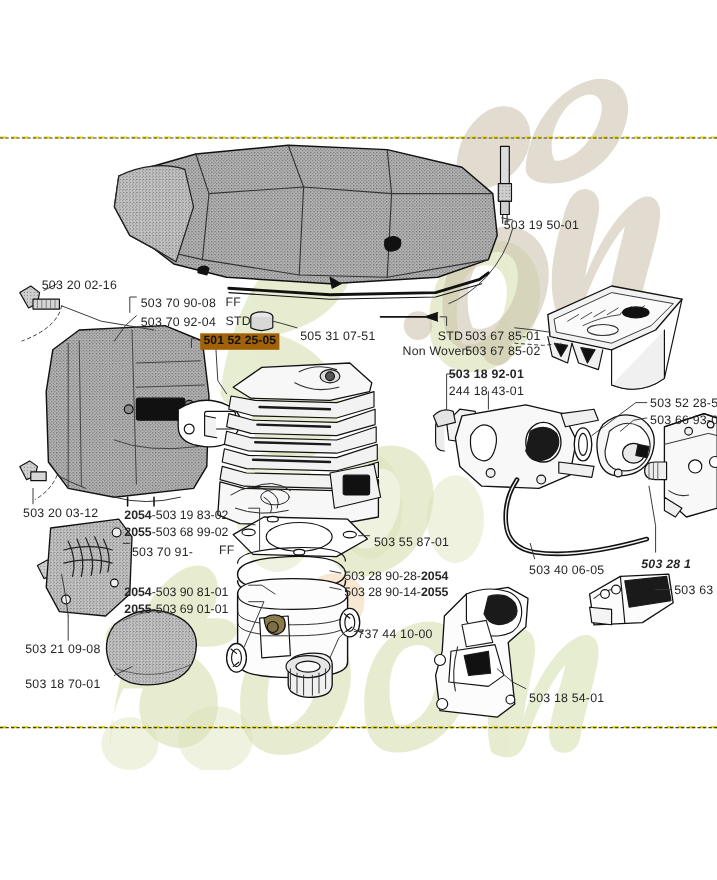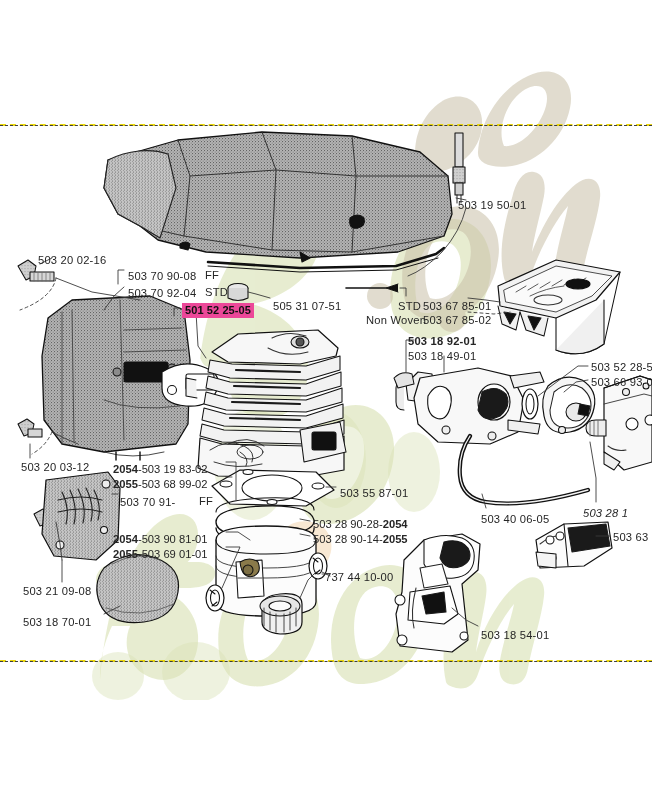--- a/index.html
+++ b/index.html
@@ -23,22 +23,22 @@
 
   
   #art{position:absolute;left:0;top:0;width:652px;height:800px;}
   #art svg{position:absolute;left:0;top:0;}
 
   
   .lbl{position:absolute;white-space:nowrap;color:#262626;
        font-family:"Liberation Sans",sans-serif;font-size:11.2px;
        letter-spacing:.2px;line-height:1;}
   .lbl.b{font-weight:bold;}
-  .lbl.bi{font-weight:normal;font-style:italic;}
-  .hl{background:#ec4899;padding:1px 3px 2px 3px;font-weight:bold;
+  .lbl.bi{font-weight:bold;font-style:italic;}
+  .hl{background:#a16207;padding:1px 3px 2px 3px;font-weight:bold;
       color:#111;font-size:11px;letter-spacing:.1px;}
 
   .pair{position:absolute;white-space:nowrap;font-size:11.2px;color:#262626;line-height:1;}
   .pair .k{font-weight:bold;}
 </style>
 </head>
 <body>
 
 <div id="sheet">
 
@@ -507,21 +507,21 @@
 
     <span class="hl" style="position:absolute;left:182px;top:303px">501 52 25-05</span>
 
     <span class="lbl" style="left:458px;top:200px">503 19 50-01</span>
     <span class="lbl" style="left:398px;top:301px">STD</span>
     <span class="lbl" style="left:423px;top:301px">503 67 85-01</span>
     <span class="lbl" style="left:366px;top:315px">Non Woven</span>
     <span class="lbl" style="left:423px;top:315px">503 67 85-02</span>
 
     <span class="lbl b" style="left:408px;top:336px">503 18 92-01</span>
-    <span class="lbl" style="left:408px;top:351px">503 18 49-01</span>
+    <span class="lbl" style="left:408px;top:351px">244 18 43-01</span>
 
     <span class="lbl" style="left:591px;top:362px">503 52 28-5</span>
     <span class="lbl" style="left:591px;top:377px">503 66 93-0</span>
 
     <span class="lbl" style="left:21px;top:462px">503 20 03-12</span>
     <span class="lbl" style="left:120px;top:497px">503 70 91-</span>
     <span class="lbl" style="left:199px;top:496px">FF</span>
 
     <span class="lbl" style="left:23px;top:586px">503 21 09-08</span>
     <span class="lbl" style="left:23px;top:617px">503 18 70-01</span>

